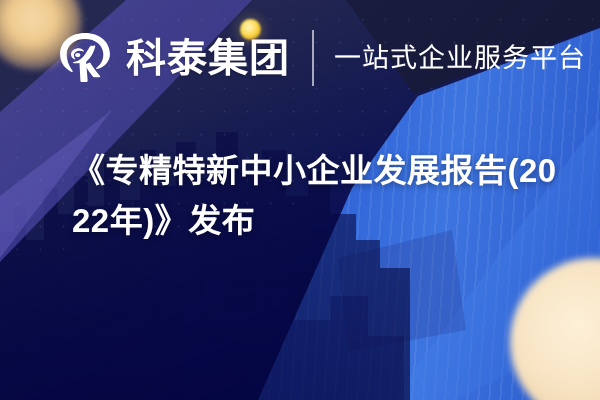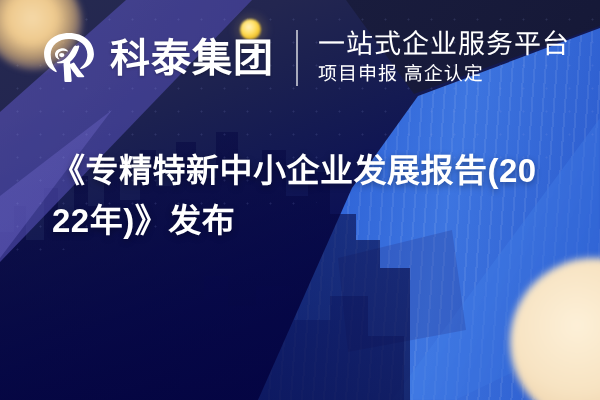--- a/index.html
+++ b/index.html
@@ -141,21 +141,21 @@
   .glow-moon {
     left: 510px; top: 258px; width: 168px; height: 168px;
     background: radial-gradient(circle at 40% 40%,
       #fdf0d8 0%, #f7e3c2 46%, #efd5ae 66%, rgba(226,200,170,.55) 82%, rgba(120,140,210,0) 100%);
     filter: blur(3.5px);
   }
 
   
   .header {
     position: absolute;
-    left: 40px; top: 22px;
+    left: 56px; top: 22px;
     display: flex;
     align-items: center;
     height: 72px;
   }
   .logo-mark {
     width: 58px; height: 58px;
     flex: 0 0 58px;
     margin-right: 12px;
   }
   .brand-name {
@@ -190,21 +190,21 @@
     line-height: 1.3;
     letter-spacing: 1px;
     margin-top: 3px;
     white-space: nowrap;
     font-family: "Liberation Serif", "DejaVu Serif", serif;
   }
 
   
   .headline {
     position: absolute;
-    left: 52px;
+    left: 72px;
     top: 146px;
     width: 500px;
     color: #ffffff;
     font-size: 33px;
     font-weight: bold;
     line-height: 1.52;
     letter-spacing: .5px;
     font-family: "Liberation Sans", "DejaVu Sans", sans-serif;
     text-shadow: 0 2px 6px rgba(0,0,0,.35);
     word-break: break-all;
@@ -241,19 +241,18 @@
       <path fill="#ffffff" d="M60.5 28.5c-1.6 1.2-3 3-4.4 5.5-3.4 6-6.6 11.6-11.5 16.1-4.1 3.8-9 6-14.3 7-1.4.3-1.3 1.6.1 1.8 3.4.5 6.8.4 10.1-.3l1.6 30.9c.05 1.1.7 1.7 1.8 1.7h9c1.2 0 1.8-.7 1.7-1.8L52 56.3c4.6-3.6 8.3-8.4 11.2-14.1 2.1-4.1 3.6-8.1 4.5-11.9.35-1.5-.8-2.4-2-1.8-1.7.85-3.5.9-5.2 0z"></path>
       <path fill="#ffffff" d="M49.8 62.5c3.8 6.4 8.3 12.9 13.6 19.4.7.85 1.5 1.25 2.6 1.25h8.8c1.5 0 2-1 1.1-2.1-6.4-7.6-12-15.1-16.6-22.4-.6-1-1.5-1.1-2.4-.5l-6.3 3.1c-1 .5-1.25 1.3-.8 2.25z"></path>
     </svg>
 
     <div class="brand-name">科泰集团</div>
 
     <div class="divider"></div>
 
     <div class="tagline">
       <div class="tagline-main">一站式企业服务平台</div>
-      <div class="tagline-sub">项目申报 高企认定</div>
     </div>
   </div>
 
   <div class="headline">《专精特新中小企业发展报告(2022年)》发布</div>
 
 </div>
 
 </body></html>

